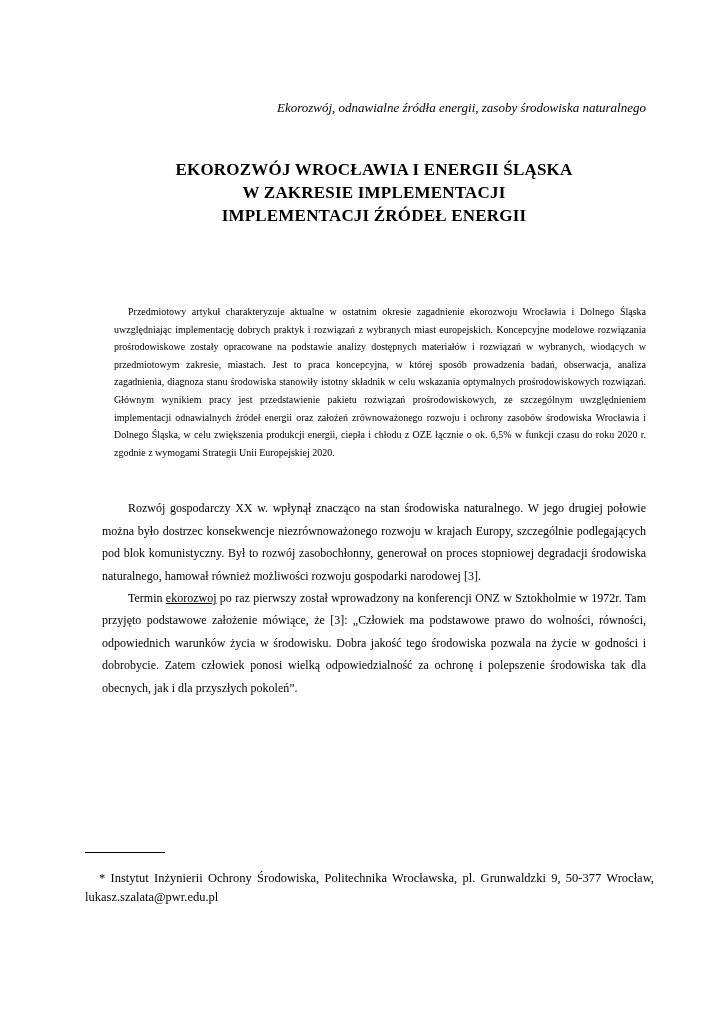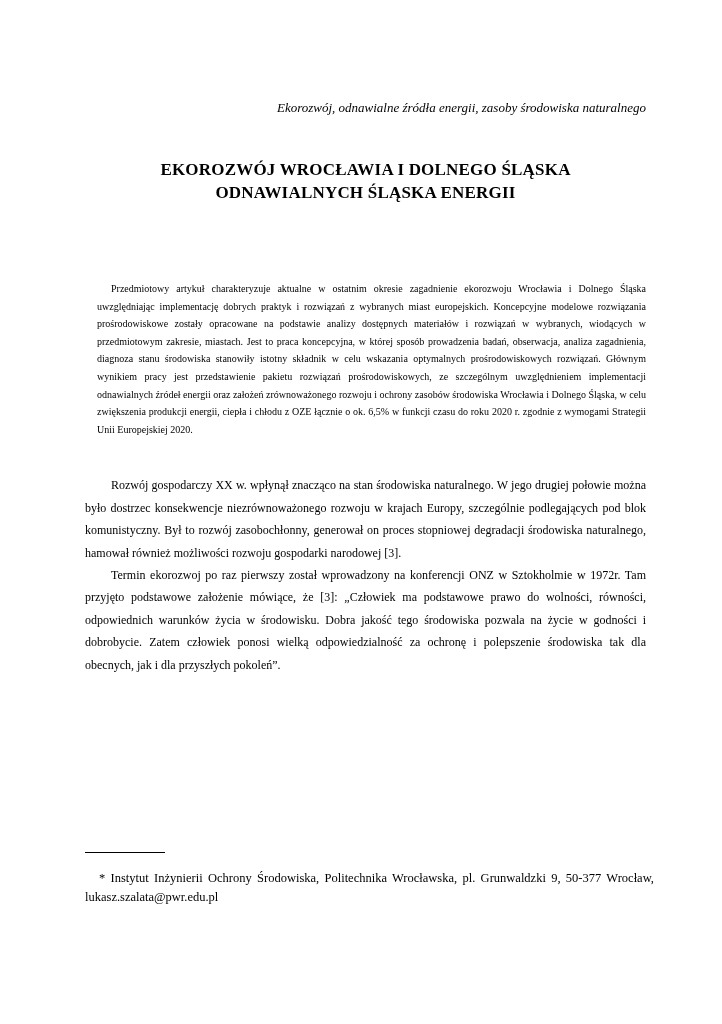--- a/index.html
+++ b/index.html
@@ -10,20 +10,21 @@
   .page {
     position: relative;
     width: 722px;
     height: 1024px;
     margin: 0 auto;
     background: #ffffff;
     font-family: "Liberation Serif", "DejaVu Serif", serif;
     color: #000000;
     overflow: hidden;
     box-sizing: border-box;
+    padding-left: 17px;
   }
   .content {
     padding: 100px 76px 0 85px;
   }
   .running-head {
     font-style: italic;
     font-size: 13px;
     line-height: 16px;
     text-align: right;
   }
@@ -59,20 +60,21 @@
     margin-top: 36px;
     font-size: 12px;
     line-height: 22.4px;
     text-align: justify;
   }
   .body-text p {
     margin: 0;
     text-indent: 26px;
   }
   .underlined {
+    text-decoration: underline;
     margin-top: 14px;
   }
   .footnote-block {
     position: absolute;
     left: 85px;
     right: 68px;
     top: 852px;
   }
   .footnote-rule {
     width: 80px;
@@ -90,22 +92,23 @@
 </head>
 <body>
 
 <div class="page">
   <div class="content">
 
     <div class="running-head">Ekorozwój, odnawialne źródła energii, zasoby środowiska naturalnego</div>
 
 
     <div class="paper-title">
-      <div>EKOROZWÓJ WROCŁAWIA I DOLNEGO ŚLĄSKA</div>
-      <div>ODNAWIALNYCH ŚLĄSKA ENERGII</div>
+      <div>EKOROZWÓJ WROCŁAWIA I ENERGII ŚLĄSKA</div>
+      <div>W ZAKRESIE IMPLEMENTACJI</div>
+      <div>IMPLEMENTACJI ŹRÓDEŁ ENERGII</div>
     </div>
 
     <div class="abstract">Przedmiotowy artykuł charakteryzuje aktualne w ostatnim okresie zagadnienie ekorozwoju Wrocławia i Dolnego Śląska uwzględniając implementację dobrych praktyk i rozwiązań z wybranych miast europejskich. Koncepcyjne modelowe rozwiązania prośrodowiskowe zostały opracowane na podstawie analizy dostępnych materiałów i rozwiązań w wybranych, wiodących w przedmiotowym zakresie, miastach. Jest to praca koncepcyjna, w której sposób prowadzenia badań, obserwacja, analiza zagadnienia, diagnoza stanu środowiska stanowiły istotny składnik w celu wskazania optymalnych prośrodowiskowych rozwiązań. Głównym wynikiem pracy jest przedstawienie pakietu rozwiązań prośrodowiskowych, ze szczególnym uwzględnieniem implementacji odnawialnych źródeł energii oraz założeń zrównoważonego rozwoju i ochrony zasobów środowiska Wrocławia i Dolnego Śląska, w celu zwiększenia produkcji energii, ciepła i chłodu z OZE łącznie o ok. 6,5% w funkcji czasu do roku 2020 r. zgodnie z wymogami Strategii Unii Europejskiej 2020.</div>
 
 
     <div class="body-text">
       <p>Rozwój gospodarczy XX w. wpłynął znacząco na stan środowiska naturalnego. W jego drugiej połowie można było dostrzec konsekwencje niezrównoważonego rozwoju w krajach Europy, szczególnie podlegających pod blok komunistyczny. Był to rozwój zasobochłonny, generował on proces stopniowej degradacji środowiska naturalnego, hamował również możliwości rozwoju gospodarki narodowej [3].</p>
       <p><span>Termin </span><span class="underlined">ekorozwoj</span><span> po raz pierwszy został wprowadzony na konferencji ONZ w Sztokholmie w 1972r. Tam przyjęto podstawowe założenie mówiące, że [3]: „Człowiek ma podstawowe prawo do wolności, równości, odpowiednich warunków życia w środowisku. Dobra jakość tego środowiska pozwala na życie w godności i dobrobycie. Zatem człowiek ponosi wielką odpowiedzialność za ochronę i polepszenie środowiska tak dla obecnych, jak i dla przyszłych pokoleń”.</span></p>
     </div>
 

